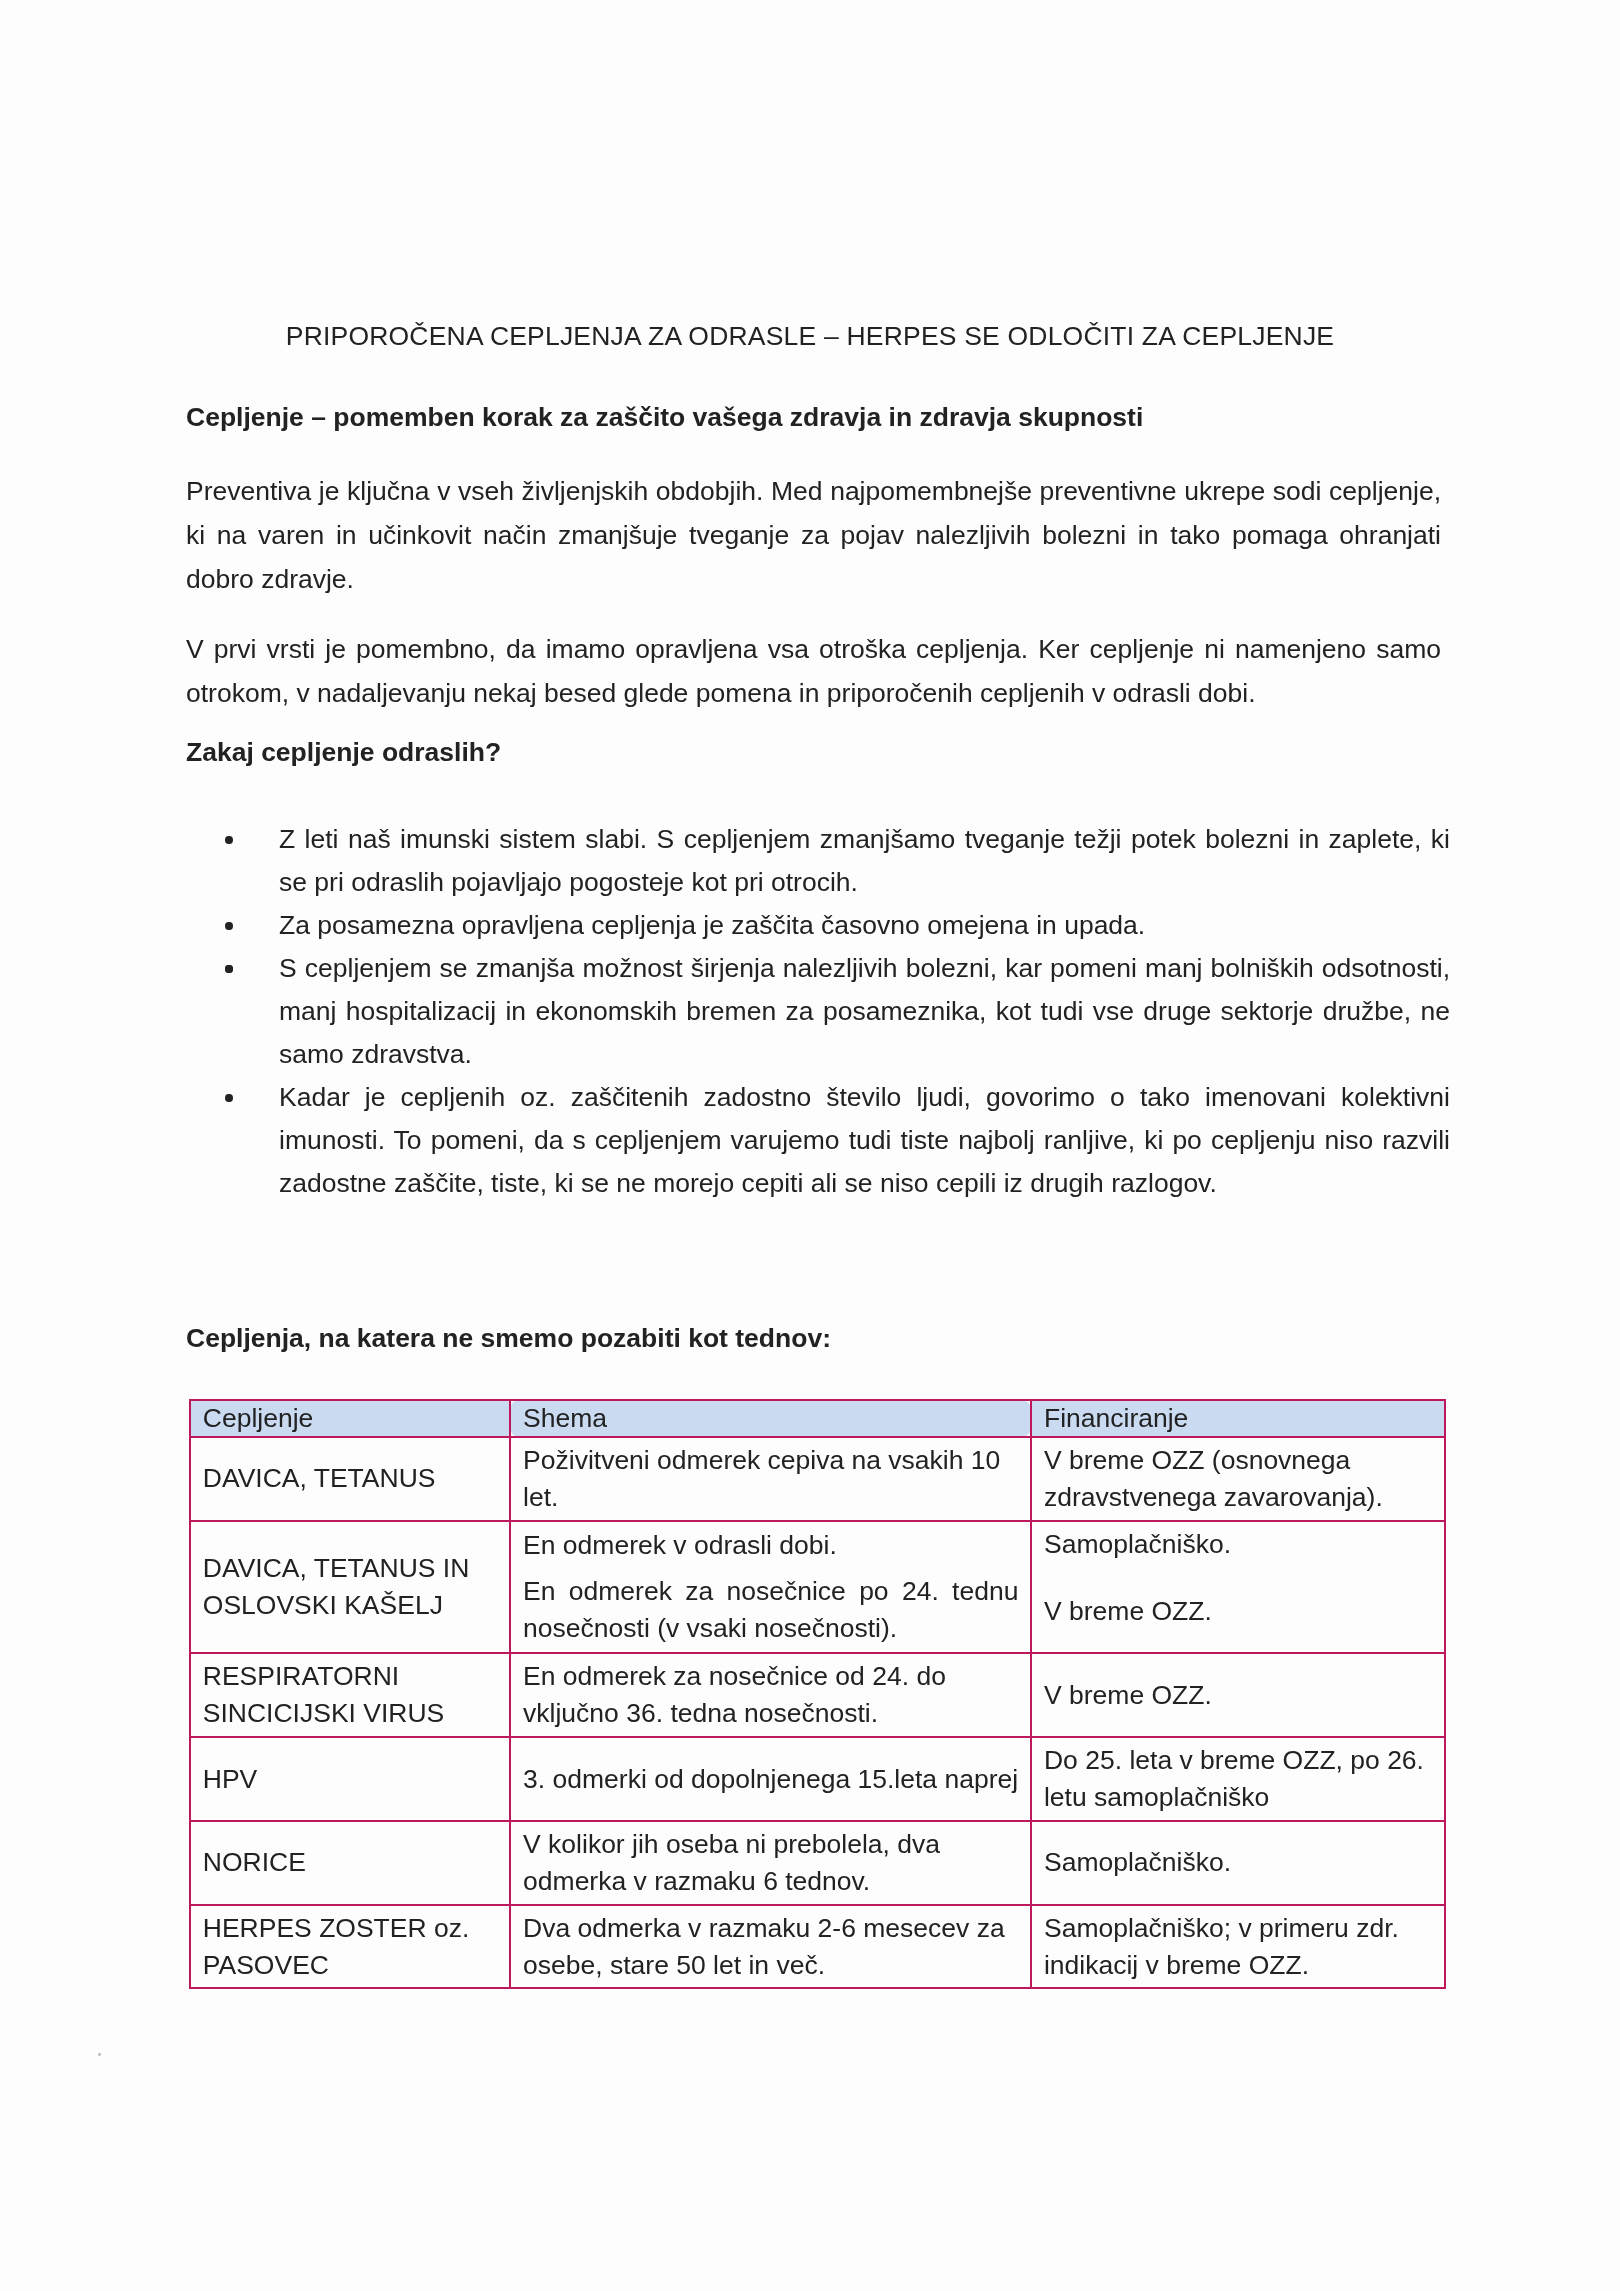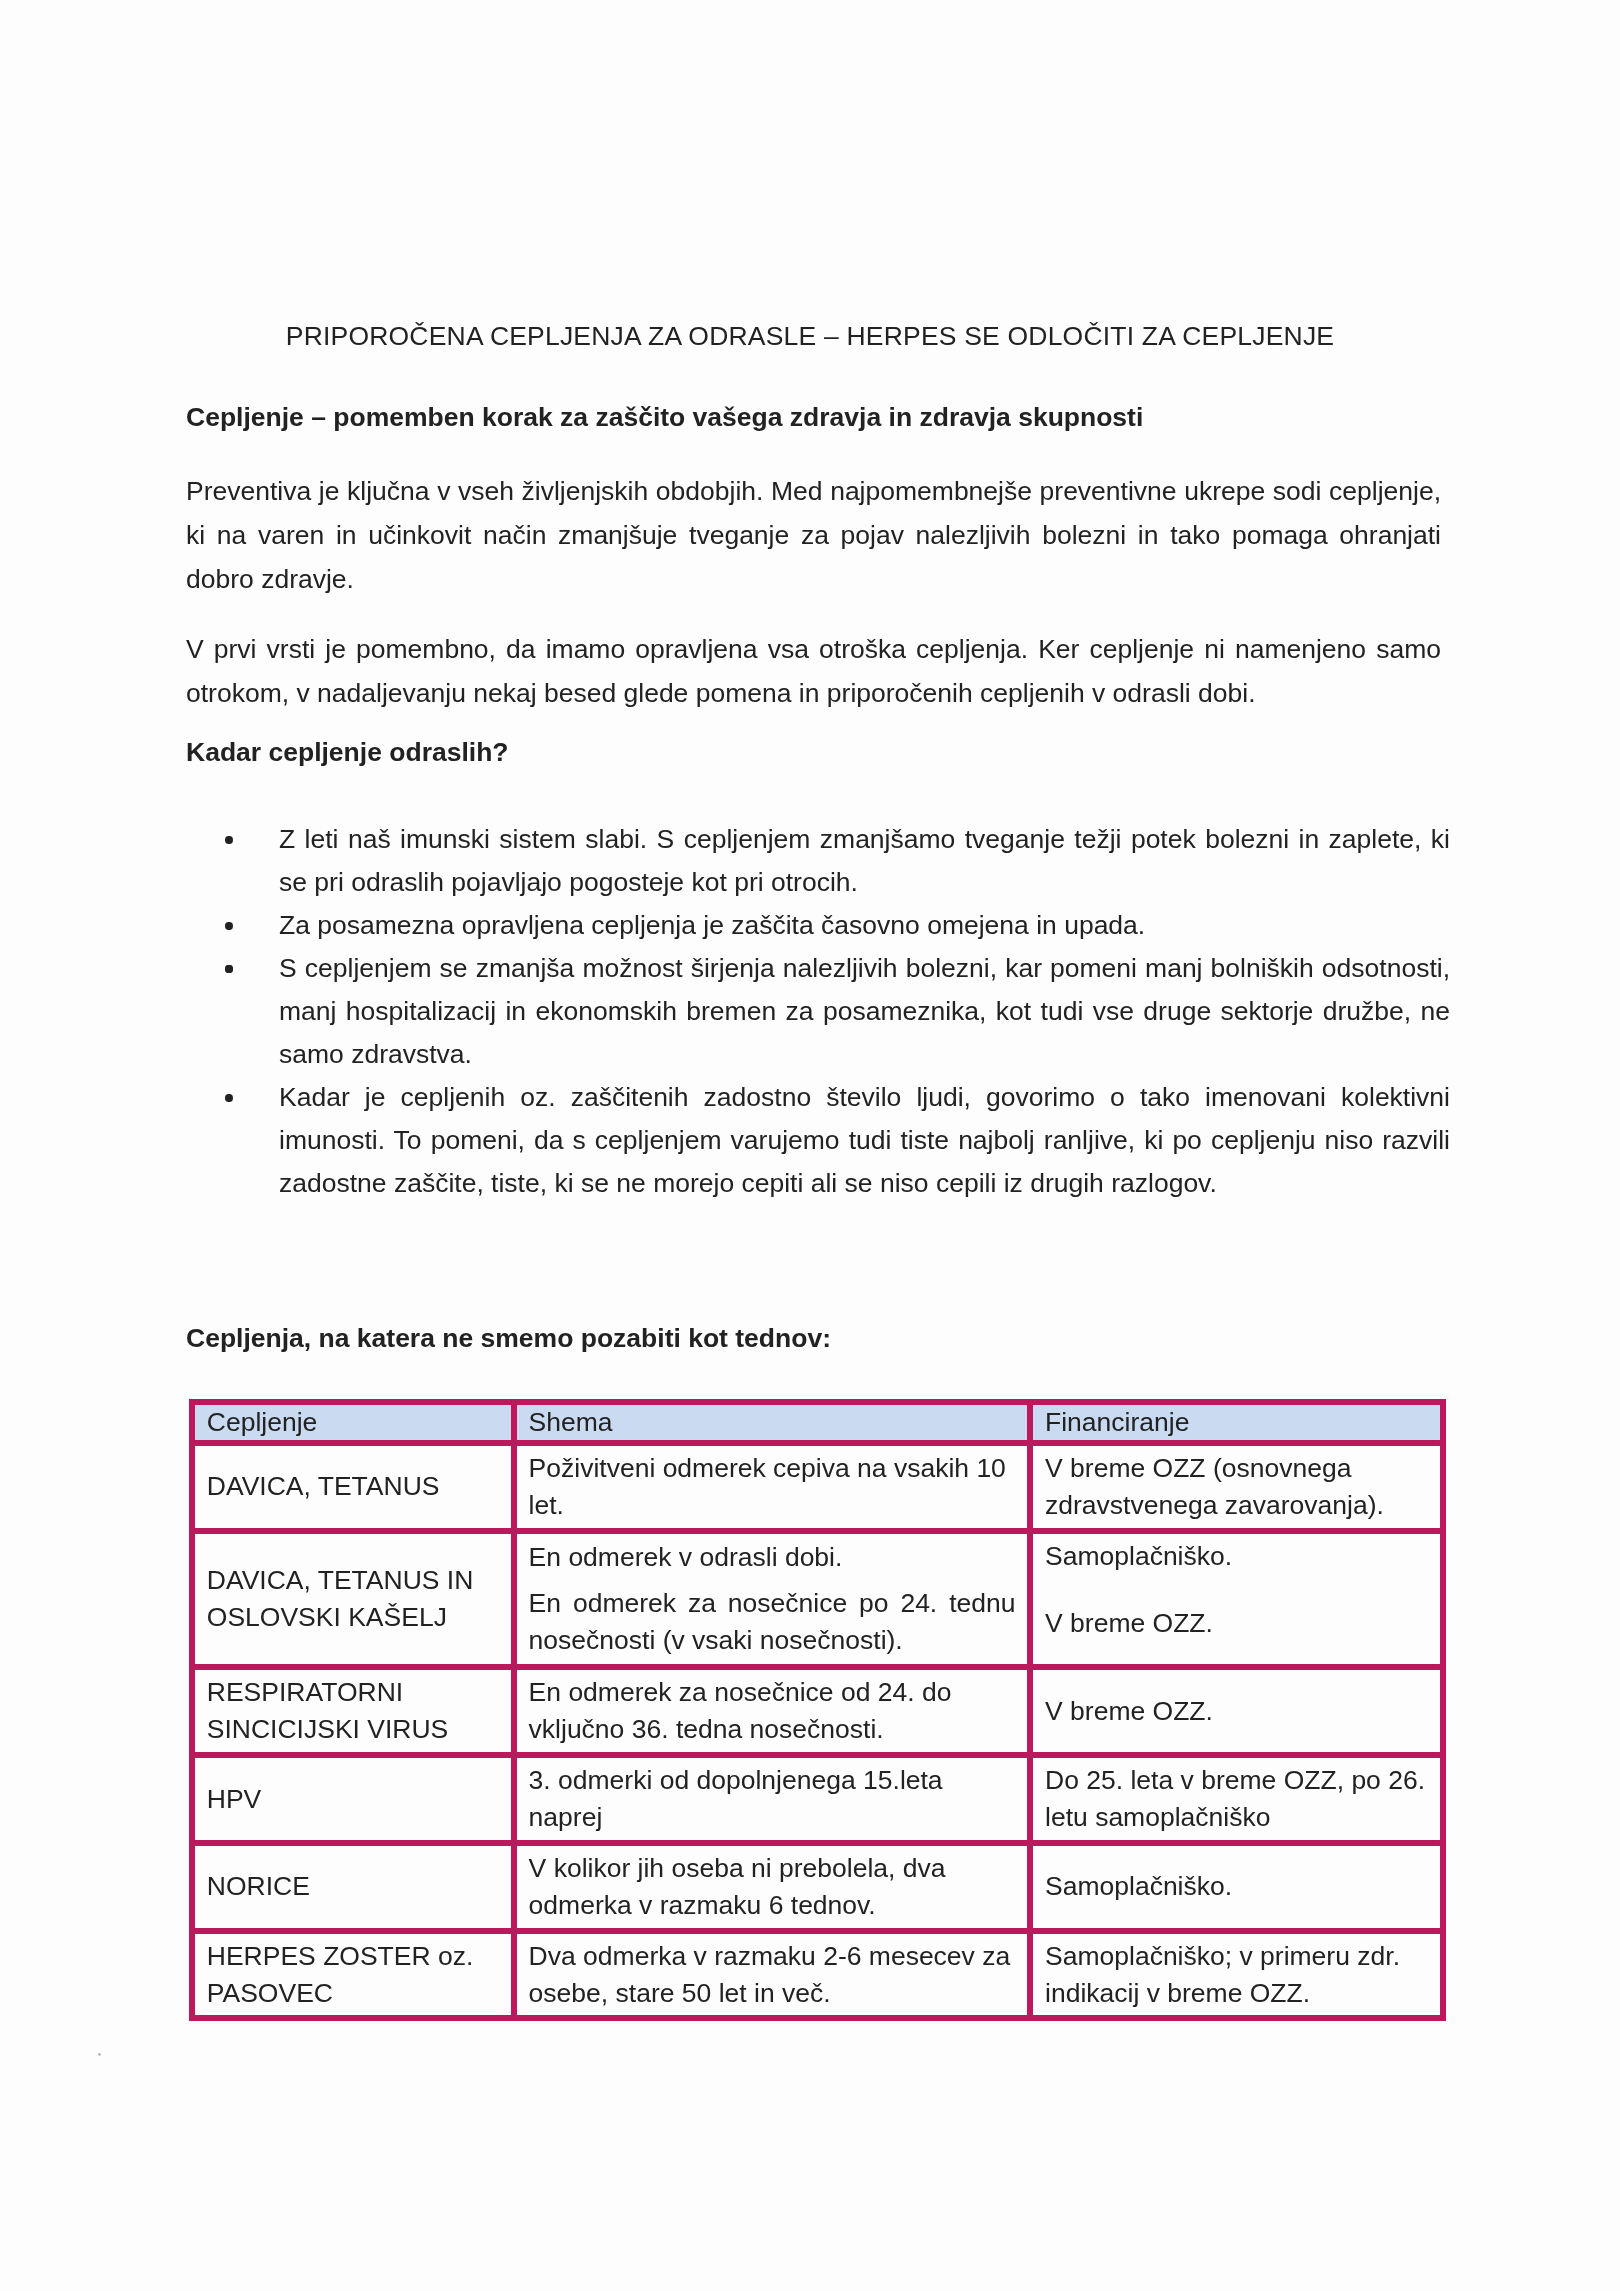--- a/index.html
+++ b/index.html
@@ -5,21 +5,21 @@
   html, body { margin: 0; padding: 0; background: #ffffff; }
   body { width: 1620px; height: 2292px; position: relative; overflow: hidden; font-family: "Liberation Sans", sans-serif; color: #1a1a1a; }
   .page { position: absolute; left: 0; top: 0; width: 1620px; height: 2292px; background: #fdfdfd; }
   .title { position: absolute; left: 0; width: 1620px; top: 321px; text-align: center; font-size: 26.5px; color: #222; letter-spacing: 0.2px; }
   .h2 { position: absolute; left: 186px; font-size: 26.5px; font-weight: bold; color: #222; }
   .para { position: absolute; left: 186px; width: 1255px; font-size: 26.5px; line-height: 44px; text-align: justify; color: #222; }
   ul.bullets { position: absolute; left: 186px; top: 818px; width: 1264px; margin: 0; padding: 0; list-style: none; font-size: 26.5px; line-height: 43px; color: #222; }
   ul.bullets li { position: relative; padding-left: 93px; text-align: justify; margin: 0; }
   ul.bullets li .dot { position: absolute; left: 39px; top: 17.6px; width: 7.8px; height: 8.8px; border-radius: 50%; background: #222; }
   table.vacc { position: absolute; left: 189px; top: 1399px; width: 1257px; border-collapse: collapse; font-size: 26.5px; color: #222; }
-  table.vacc th, table.vacc td { border: 6px solid #be185d; padding: 3.9px 11.8px; vertical-align: middle; text-align: left; font-weight: normal; line-height: 37px; }
+  table.vacc th, table.vacc td { border: 2px solid #be185d; padding: 3.9px 11.8px; vertical-align: middle; text-align: left; font-weight: normal; line-height: 37px; }
   table.vacc thead th { background: #c9daf1; line-height: 35px; padding-top: 0; padding-bottom: 0; }
   table.vacc .c1 { width: 299px; }
   table.vacc .c2 { width: 510px; border-radius: 9px; }
   table.vacc .c3 { width: 397px; }
   .jus { text-align: justify; text-align-last: left; }
   .sub { display: block; }
   .sub + .sub { margin-top: 9.8px; }
   .fin-a { padding: 3.9px 11.8px; height: 41px; }
   .fin-b { padding: 3.9px 11.8px; height: 74px; display: flex; align-items: center; }
   .speck { position: absolute; left: 98px; top: 2053px; width: 2.9px; height: 2.9px; background: #bbb; border-radius: 50%; }
@@ -30,21 +30,21 @@
 <div class="page">
 
   <div class="title">PRIPOROČENA CEPLJENJA ZA ODRASLE – HERPES SE ODLOČITI ZA CEPLJENJE</div>
 
   <div class="h2" style="top:402px;">Cepljenje – pomemben korak za zaščito vašega zdravja in zdravja skupnosti</div>
 
   <div class="para" style="top:469px;">Preventiva je ključna v vseh življenjskih obdobjih. Med najpomembnejše preventivne ukrepe sodi cepljenje, ki na varen in učinkovit način zmanjšuje tveganje za pojav nalezljivih bolezni in tako pomaga ohranjati dobro zdravje.</div>
 
   <div class="para" style="top:627px;">V prvi vrsti je pomembno, da imamo opravljena vsa otroška cepljenja. Ker cepljenje ni namenjeno samo otrokom, v nadaljevanju nekaj besed glede pomena in priporočenih cepljenih v odrasli dobi.</div>
 
-  <div class="h2" style="top:737px;">Kadar cepljenje odraslih?</div>
+  <div class="h2" style="top:737px;">Zakaj cepljenje odraslih?</div>
 
   <ul class="bullets">
     <li><span class="dot"></span><span>Z leti naš imunski sistem slabi. S cepljenjem zmanjšamo tveganje težji potek bolezni in zaplete, ki se pri odraslih pojavljajo pogosteje kot pri otrocih.</span></li>
     <li><span class="dot"></span><span>Za posamezna opravljena cepljenja je zaščita časovno omejena in upada.</span></li>
     <li><span class="dot"></span></li>
     <li><span class="dot"></span><span>S cepljenjem se zmanjša možnost širjenja nalezljivih bolezni, kar pomeni manj bolniških odsotnosti, manj hospitalizacij in ekonomskih bremen za posameznika, kot tudi vse druge sektorje družbe, ne samo zdravstva.</span></li>
     <li><span class="dot"></span><span>Kadar je cepljenih oz. zaščitenih zadostno število ljudi, govorimo o tako imenovani kolektivni imunosti. To pomeni, da s cepljenjem varujemo tudi tiste najbolj ranljive, ki po cepljenju niso razvili zadostne zaščite, tiste, ki se ne morejo cepiti ali se niso cepili iz drugih razlogov.</span></li>
   </ul>
 
   <div class="h2" style="top:1323px;">Cepljenja, na katera ne smemo pozabiti kot tednov:</div>

